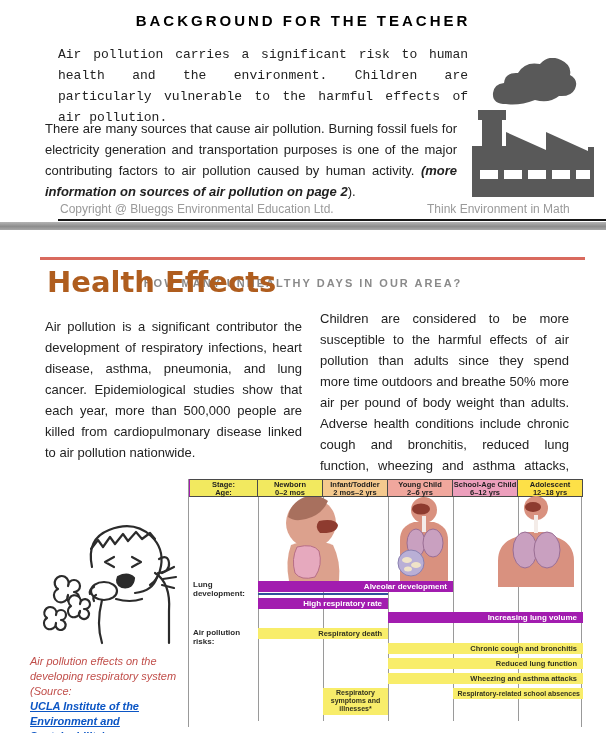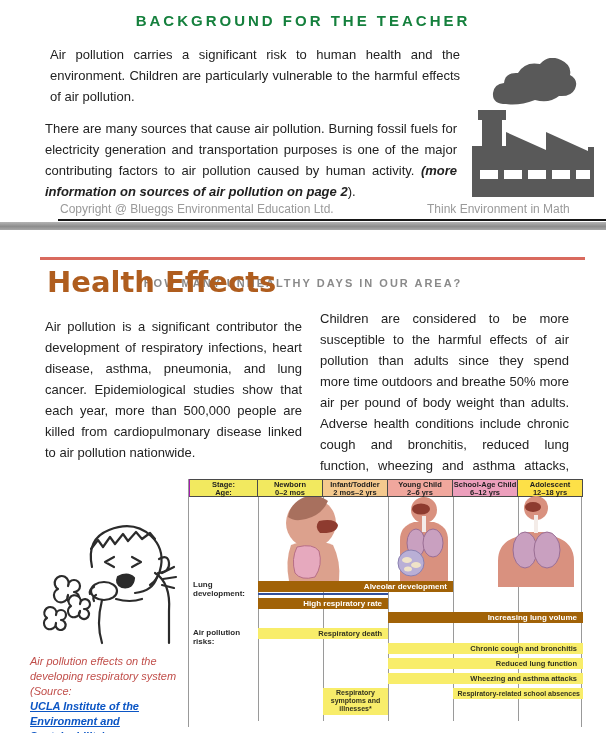--- a/index.html
+++ b/index.html
@@ -1,23 +1,23 @@
 <!DOCTYPE html>
 <html><head>
 <meta charset="utf-8">
 <style>
   html,body{margin:0;padding:0;background:#fff;}
   .page{position:relative;width:606px;height:733px;background:#fff;overflow:hidden;
         font-family:"Liberation Sans",sans-serif;color:#1c1c1c;}
   .abs{position:absolute;}
 
   .doc-title{top:12px;left:0;width:606px;text-align:center;font-size:15px;font-weight:bold;
-             letter-spacing:3px;color:#15803d;}
+             letter-spacing:3px;color:#000000;}
   .para{font-size:13px;line-height:21px;text-align:justify;color:#222;}
-  .p1{top:44px;left:50px;width:410px;}
+  .p1{top:44px;left:58px;width:410px;font-family:Liberation Mono, monospace;}
   .p2{top:118px;left:45px;width:412px;}
   .note{font-weight:bold;font-style:italic;}
   .footer-gray{font-size:12px;color:#9a9a9a;}
   .copyright{top:202px;left:60px;}
   .brand{top:202px;left:427px;}
   .black-rule{top:219px;left:58px;width:548px;height:2px;background:#161616;}
   .gray-bar{top:222px;left:0;width:606px;height:8px;
             background:linear-gradient(#b4b4b4,#8d8d8d 55%,#a8a8a8);}
 
   .banner{top:240px;left:0;width:606px;text-align:center;font-size:11px;font-weight:bold;
@@ -34,21 +34,21 @@
   .hcell{box-sizing:border-box;border:1px solid #4a4a4a;border-left:none;height:18px;
          font-size:7.5px;font-weight:bold;text-align:center;line-height:8px;
          padding-top:1px;color:#1d1d1d;}
   .hcell.first{border-left:1px solid #a21caf;width:69px;}
   .hcell.stagecol{width:65px;}
   .vline{position:absolute;top:18px;width:1px;height:224px;background:#9a9a9a;}
   .rowlabel{position:absolute;left:4px;width:62px;font-size:8px;font-weight:600;
             color:#2b2b2b;line-height:9px;}
   .bar{position:absolute;height:11px;box-sizing:border-box;display:flex;align-items:center;
        justify-content:flex-end;padding-right:6px;font-size:7.5px;font-weight:bold;}
-  .bar.blue{background:#a16207;color:#fff;font-size:8px;}
+  .bar.blue{background:#a21caf;color:#fff;font-size:8px;}
   .bar.yellow{background:#F8ED6A;color:#33331f;}
   .bar-line{position:absolute;height:2px;background:#32509B;}
   .symptoms{position:absolute;background:#F8ED6A;color:#33331f;font-size:7px;font-weight:bold;
             text-align:center;line-height:8px;padding:1px 3px;box-sizing:border-box;}
 
   .caption{top:654px;left:30px;width:164px;font-size:11px;font-style:italic;
            color:#C14F4B;line-height:15px;}
   .caption a{color:#0B55C4;font-weight:bold;text-decoration:underline;}
 </style>
 </head>

